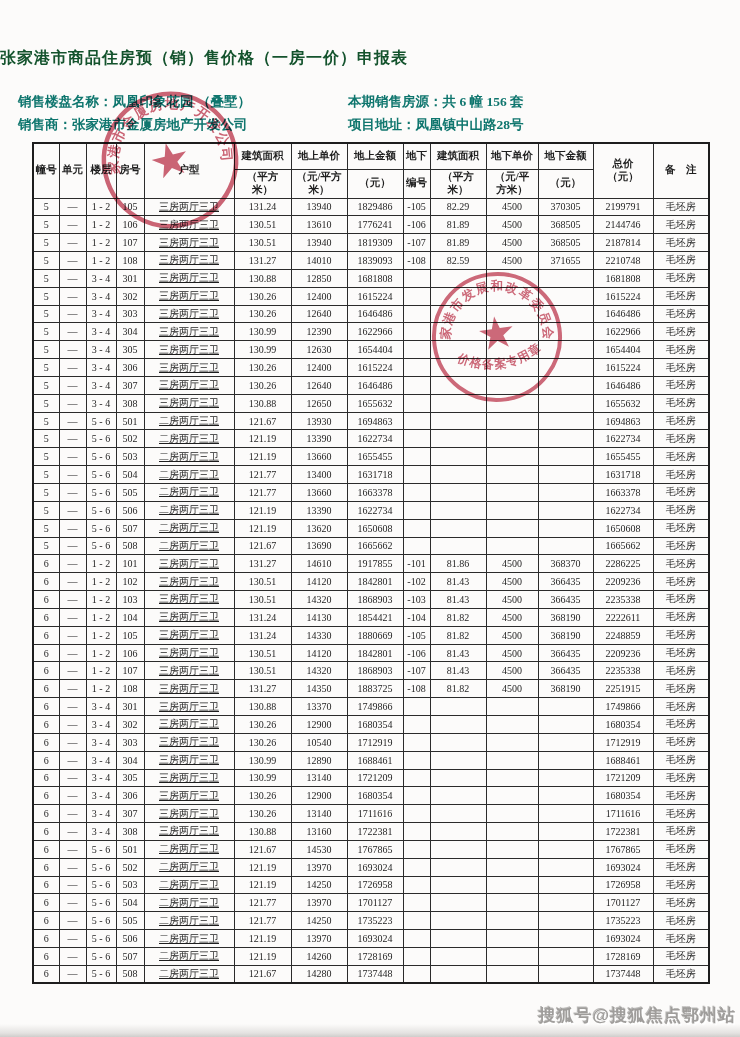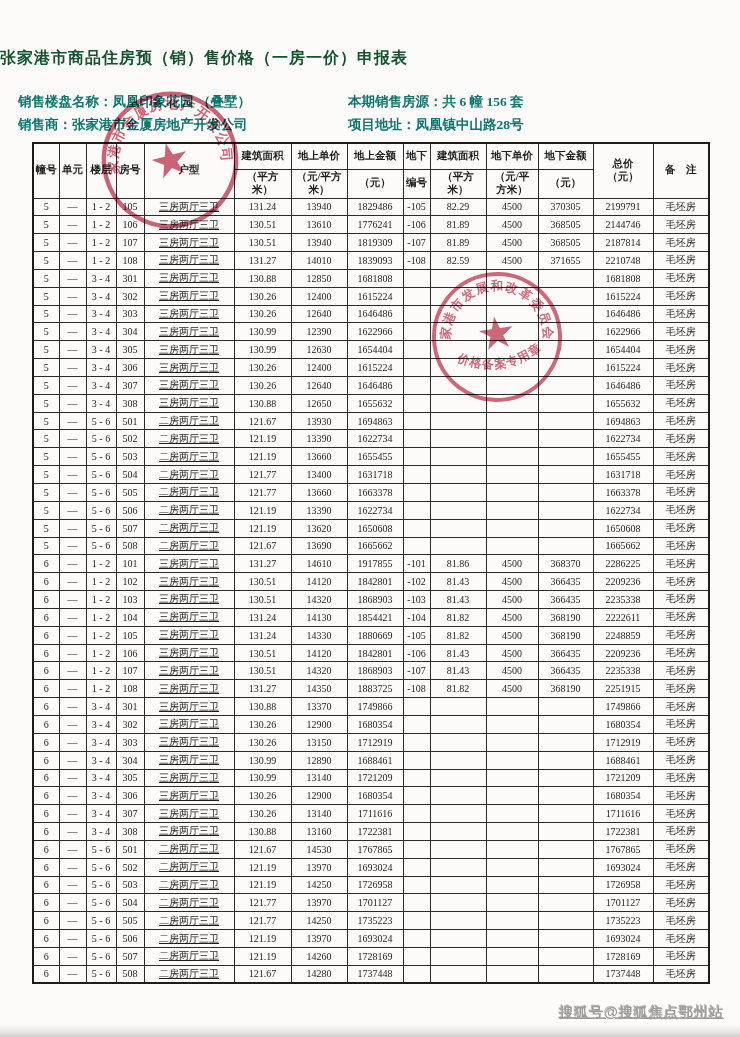--- a/index.html
+++ b/index.html
@@ -35,26 +35,25 @@
   }
   .price-table thead tr:nth-child(1) th { height:26px; }
   .price-table thead tr:nth-child(2) th { height:29px; }
   .price-table tbody td { font-size:10px; height:17.85px; white-space:nowrap; }
   .price-table tbody td.c4 { font-size:10px;text-decoration:underline; }
   .footer-page {
     position:absolute; left:32px; top:988px; width:676px; text-align:center;
     font-size:13.5px; font-weight:600; color:#222; letter-spacing:2px;
   }
   .watermark {
-    position:absolute; right:16px; top:1004px;
+    position:absolute; right:4px; top:1004px;
     font-family:"Liberation Sans", sans-serif;
-    font-size:14px; font-weight:bold; letter-spacing:1px;
+    font-size:17px; font-weight:bold; letter-spacing:1px;
     color:#9f9d9b;
     text-shadow:1.5px 1.5px 0 rgba(255,255,255,.95), -1px -1px 0 rgba(110,108,106,.45);
-    text-decoration:underline;
   }
   .page-edge {
     position:absolute; left:0; right:0; bottom:0; height:13px;
     background:linear-gradient(to bottom, rgba(80,75,70,0) 0%, rgba(80,75,70,.14) 70%, rgba(80,75,70,.26) 100%);
   }
   .stamp {
     position:absolute; mix-blend-mode:multiply; pointer-events:none;
   }
   .stamp-company { left:85px; top:75px; width:170px; height:170px; transform:rotate(-14deg); opacity:.85; }
   .stamp-gov     { left:422px; top:262px; width:150px; height:150px; transform:rotate(-8deg); opacity:.82; }
@@ -605,21 +604,21 @@
             <td class="c12">1680354</td>
             <td class="c13">毛坯房</td>
           </tr>
           <tr>
             <td class="c0">6</td>
             <td class="c1">—</td>
             <td class="c2">3 - 4</td>
             <td class="c3">303</td>
             <td class="c4">三房两厅三卫</td>
             <td class="c5">130.26</td>
-            <td class="c6">13150</td>
+            <td class="c6">10540</td>
             <td class="c7">1712919</td>
             <td class="c8"></td>
             <td class="c9"></td>
             <td class="c10"></td>
             <td class="c11"></td>
             <td class="c12">1712919</td>
             <td class="c13">毛坯房</td>
           </tr>
           <tr>
             <td class="c0">6</td>

